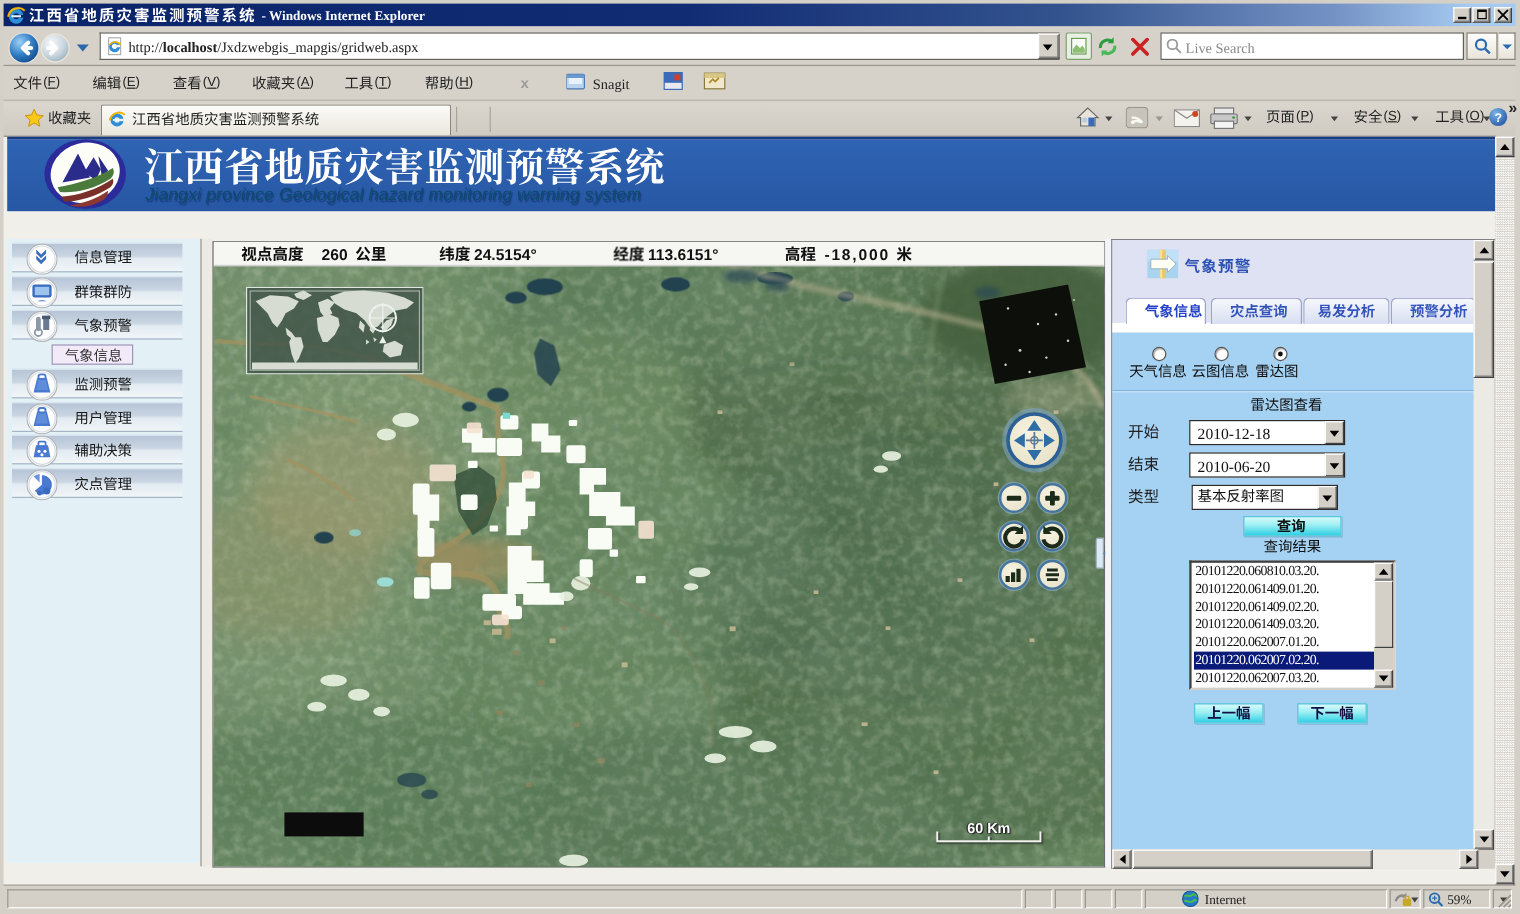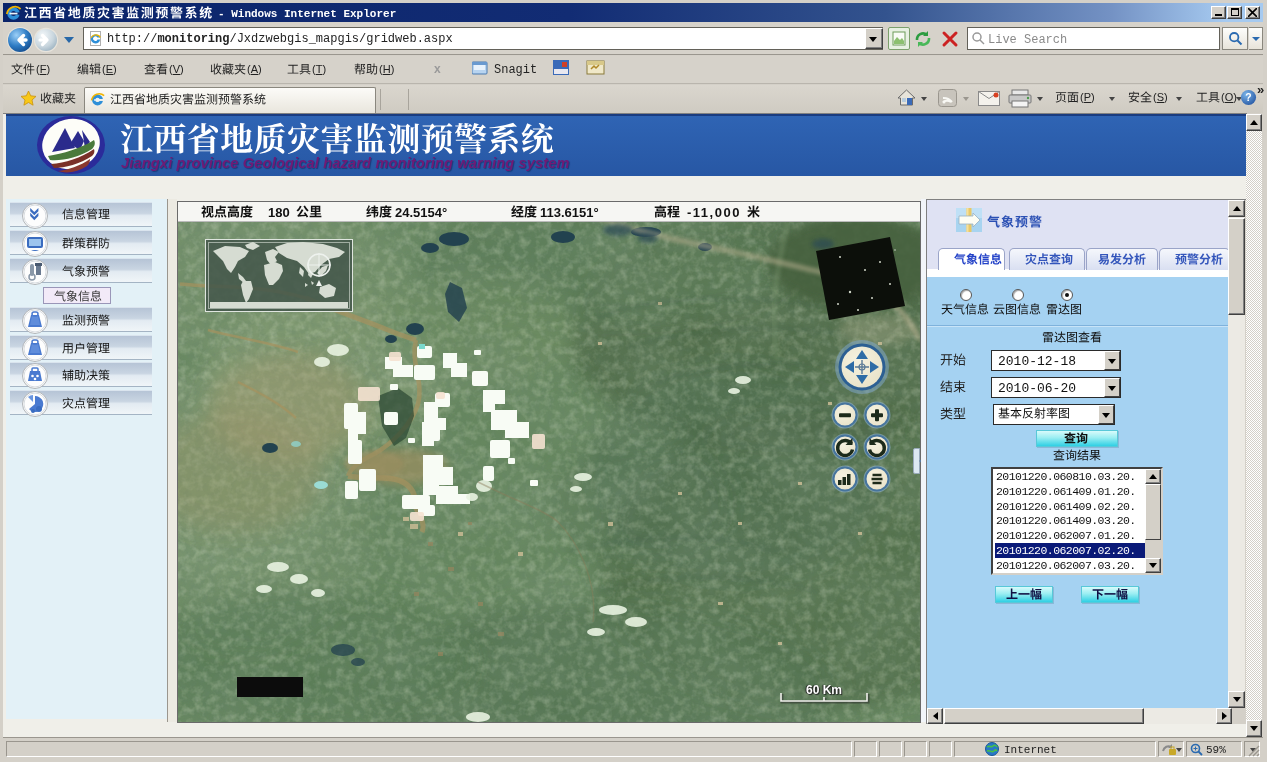--- a/index.html
+++ b/index.html
@@ -1,18 +1,18 @@
 <!DOCTYPE html>
 <html><head><meta charset="utf-8"><style>
 *{margin:0;padding:0;box-sizing:border-box}
 html,body{width:1267px;height:762px;overflow:hidden}
 body{position:relative;font-family:"Liberation Sans",sans-serif;background:#d4d0c8}
 .abs{position:absolute}
 .ct{position:absolute}
-.mono{font-family:Liberation Mono, monospace}
+.mono{font-family:Liberation Serif, serif}
 .bevel{border-top:1px solid #fff;border-left:1px solid #fff;border-right:1px solid #404040;border-bottom:1px solid #404040;background:#d4d0c8}
 .sbbtn{position:absolute;width:16px;background:#d4d0c8;border:1px solid;border-color:#fff #404040 #404040 #fff;box-shadow:inset -1px -1px 0 #808080;display:flex;align-items:center;justify-content:center}
 .arr{width:0;height:0;display:block}
 </style></head>
 <body>
 <svg width="0" height="0" style="position:absolute">
     <defs>
       <path id="b6c5f" d="M94 130C151 164 234 216 272 248L345 153C303 123 219 75 164 45ZM35 407C95 437 181 485 222 515L289 415C245 387 156 344 100 318ZM70 877 171 958C231 860 295 746 348 641L260 561C200 677 123 802 70 877ZM311 789V910H969V789H701V234H923V114H366V234H571V789Z"></path>
       <path id="b897f" d="M49 85V201H336V309H100V966H216V909H791V964H913V309H663V201H948V85ZM216 798V649C232 667 248 688 256 701C398 636 436 525 442 420H549V526C549 641 571 674 676 674C697 674 763 674 785 674H791V798ZM216 601V420H335C330 487 307 552 216 601ZM443 309V201H549V309ZM663 420H791V561C787 562 782 563 773 563C759 563 705 563 694 563C666 563 663 559 663 526Z"></path>
       <path id="b7701" d="M240 82C204 168 140 254 71 307C100 323 150 356 174 377C241 314 314 214 358 114ZM435 31V361C314 408 169 438 20 456C43 481 79 533 94 560C132 554 169 547 207 539V970H323V932H720V965H841V449H504C614 403 711 343 782 265C813 300 840 335 856 364L960 298C916 230 822 137 744 73L648 131C690 168 735 212 774 256L671 210C640 246 600 277 553 305V31ZM323 665H720V714H323ZM323 584V539H720V584ZM323 795H720V843H323Z"></path>
@@ -735,21 +735,21 @@
     <use href="#b707e" transform="translate(5615,0)"></use>
     <use href="#b5bb3" transform="translate(6738,0)"></use>
     <use href="#b76d1" transform="translate(7862,0)"></use>
     <use href="#b6d4b" transform="translate(8985,0)"></use>
     <use href="#b9884" transform="translate(10108,0)"></use>
     <use href="#b8b66" transform="translate(11231,0)"></use>
     <use href="#b7cfb" transform="translate(12354,0)"></use>
     <use href="#b7edf" transform="translate(13477,0)"></use>
   </svg>
 <div class="abs mono" style="left:218px;top:8px;font-size:11px;font-weight:bold;color:#fff"> - Windows Internet Explorer</div>
-<div class="abs mono" style="left:107px;top:32px;font-size:12px;color:#222">http://<b>monitoring</b>/Jxdzwebgis_mapgis/gridweb.aspx</div>
+<div class="abs mono" style="left:107px;top:32px;font-size:12px;color:#222">http://<b>localhost</b>/Jxdzwebgis_mapgis/gridweb.aspx</div>
 <svg class="ct" style="left:11px;top:63px;" width="24.0" height="12" viewBox="0 0 2000 1000" fill="#222">
     <use href="#s6587"></use>
     <use href="#s4ef6" transform="translate(1000,0)"></use>
   </svg>
 <div class="abs" style="left:36px;top:63px;font-size:11px;color:#222">(<span style="text-decoration:underline">F</span>)</div>
 <svg class="ct" style="left:77px;top:63px;" width="24.0" height="12" viewBox="0 0 2000 1000" fill="#222">
     <use href="#s7f16"></use>
     <use href="#s8f91" transform="translate(1000,0)"></use>
   </svg>
 <div class="abs" style="left:102px;top:63px;font-size:11px;color:#222">(<span style="text-decoration:underline">E</span>)</div>
@@ -817,21 +817,21 @@
     <use href="#t8d28" transform="translate(4048,0)"></use>
     <use href="#t707e" transform="translate(5061,0)"></use>
     <use href="#t5bb3" transform="translate(6073,0)"></use>
     <use href="#t76d1" transform="translate(7085,0)"></use>
     <use href="#t6d4b" transform="translate(8097,0)"></use>
     <use href="#t9884" transform="translate(9109,0)"></use>
     <use href="#t8b66" transform="translate(10121,0)"></use>
     <use href="#t7cfb" transform="translate(11133,0)"></use>
     <use href="#t7edf" transform="translate(12145,0)"></use>
   </svg>
-<div class="abs" style="left:121px;top:155px;font-size:14.5px;font-style:italic;font-weight:bold;color:#701a75;letter-spacing:0.2px;font-family:'Liberation Sans';text-shadow:1px 1px 1px #1a3c7a">Jiangxi province Geological hazard monitoring warning system</div>
+<div class="abs" style="left:121px;top:155px;font-size:14.5px;font-style:italic;font-weight:normal;color:#0c4a6e;letter-spacing:0.2px;font-family:'Liberation Sans';text-shadow:1px 1px 1px #1a3c7a">Jiangxi province Geological hazard monitoring warning system</div>
 <svg class="ct" style="left:62px;top:207.5px;" width="48.0" height="12" viewBox="0 0 4000 1000" fill="#1a1a1a">
     <use href="#s4fe1"></use>
     <use href="#s606f" transform="translate(1000,0)"></use>
     <use href="#s7ba1" transform="translate(2000,0)"></use>
     <use href="#s7406" transform="translate(3000,0)"></use>
   </svg>
 <svg class="ct" style="left:62px;top:236.5px;" width="48.0" height="12" viewBox="0 0 4000 1000" fill="#1a1a1a">
     <use href="#s7fa4"></use>
     <use href="#s7b56" transform="translate(1000,0)"></use>
     <use href="#s7fa4" transform="translate(2000,0)"></use>
@@ -872,40 +872,40 @@
     <use href="#s8c61" transform="translate(1000,0)"></use>
     <use href="#s4fe1" transform="translate(2000,0)"></use>
     <use href="#s606f" transform="translate(3000,0)"></use>
   </svg>
 <svg class="ct" style="left:201px;top:205px;" width="52.0" height="13" viewBox="0 0 4000 1000" fill="#111">
     <use href="#b89c6"></use>
     <use href="#b70b9" transform="translate(1000,0)"></use>
     <use href="#b9ad8" transform="translate(2000,0)"></use>
     <use href="#b5ea6" transform="translate(3000,0)"></use>
   </svg>
-<div class="abs" style="left:268px;top:205px;font-size:13px;font-weight:bold;color:#111;font-family:'Liberation Sans'">180</div>
+<div class="abs" style="left:268px;top:205px;font-size:13px;font-weight:bold;color:#111;font-family:'Liberation Sans'">260</div>
 <svg class="ct" style="left:296px;top:205px;" width="26.0" height="13" viewBox="0 0 2000 1000" fill="#111">
     <use href="#b516c"></use>
     <use href="#b91cc" transform="translate(1000,0)"></use>
   </svg>
 <svg class="ct" style="left:366px;top:205px;" width="26.0" height="13" viewBox="0 0 2000 1000" fill="#111">
     <use href="#b7eac"></use>
     <use href="#b5ea6" transform="translate(1000,0)"></use>
   </svg>
 <div class="abs" style="left:395px;top:205px;font-size:13px;font-weight:bold;color:#111;font-family:'Liberation Sans'">24.5154°</div>
 <svg class="ct" style="left:511px;top:205px;" width="26.0" height="13" viewBox="0 0 2000 1000" fill="#111">
     <use href="#b7ecf"></use>
     <use href="#b5ea6" transform="translate(1000,0)"></use>
   </svg>
 <div class="abs" style="left:540px;top:205px;font-size:13px;font-weight:bold;color:#111;font-family:'Liberation Sans'">113.6151°</div>
 <svg class="ct" style="left:654px;top:205px;" width="26.0" height="13" viewBox="0 0 2000 1000" fill="#111">
     <use href="#b9ad8"></use>
     <use href="#b7a0b" transform="translate(1000,0)"></use>
   </svg>
-<div class="abs" style="left:687px;top:205px;font-size:13px;font-weight:bold;letter-spacing:1.5px;color:#111;font-family:'Liberation Sans'">-11,000</div>
+<div class="abs" style="left:687px;top:205px;font-size:13px;font-weight:bold;letter-spacing:1.5px;color:#111;font-family:'Liberation Sans'">-18,000</div>
 <svg class="ct" style="left:747px;top:205px;" width="13.0" height="13" viewBox="0 0 1000 1000" fill="#111">
     <use href="#b7c73"></use>
   </svg>
 <svg class="ct" style="left:987px;top:215px;" width="55.0" height="13" viewBox="0 0 4231 1000" fill="#2b50b4">
     <use href="#b6c14"></use>
     <use href="#b8c61" transform="translate(1077,0)"></use>
     <use href="#b9884" transform="translate(2154,0)"></use>
     <use href="#b8b66" transform="translate(3231,0)"></use>
   </svg>
 <svg class="ct" style="left:954px;top:253px;" width="48.0" height="12" viewBox="0 0 4000 1000" fill="#2443c8">

